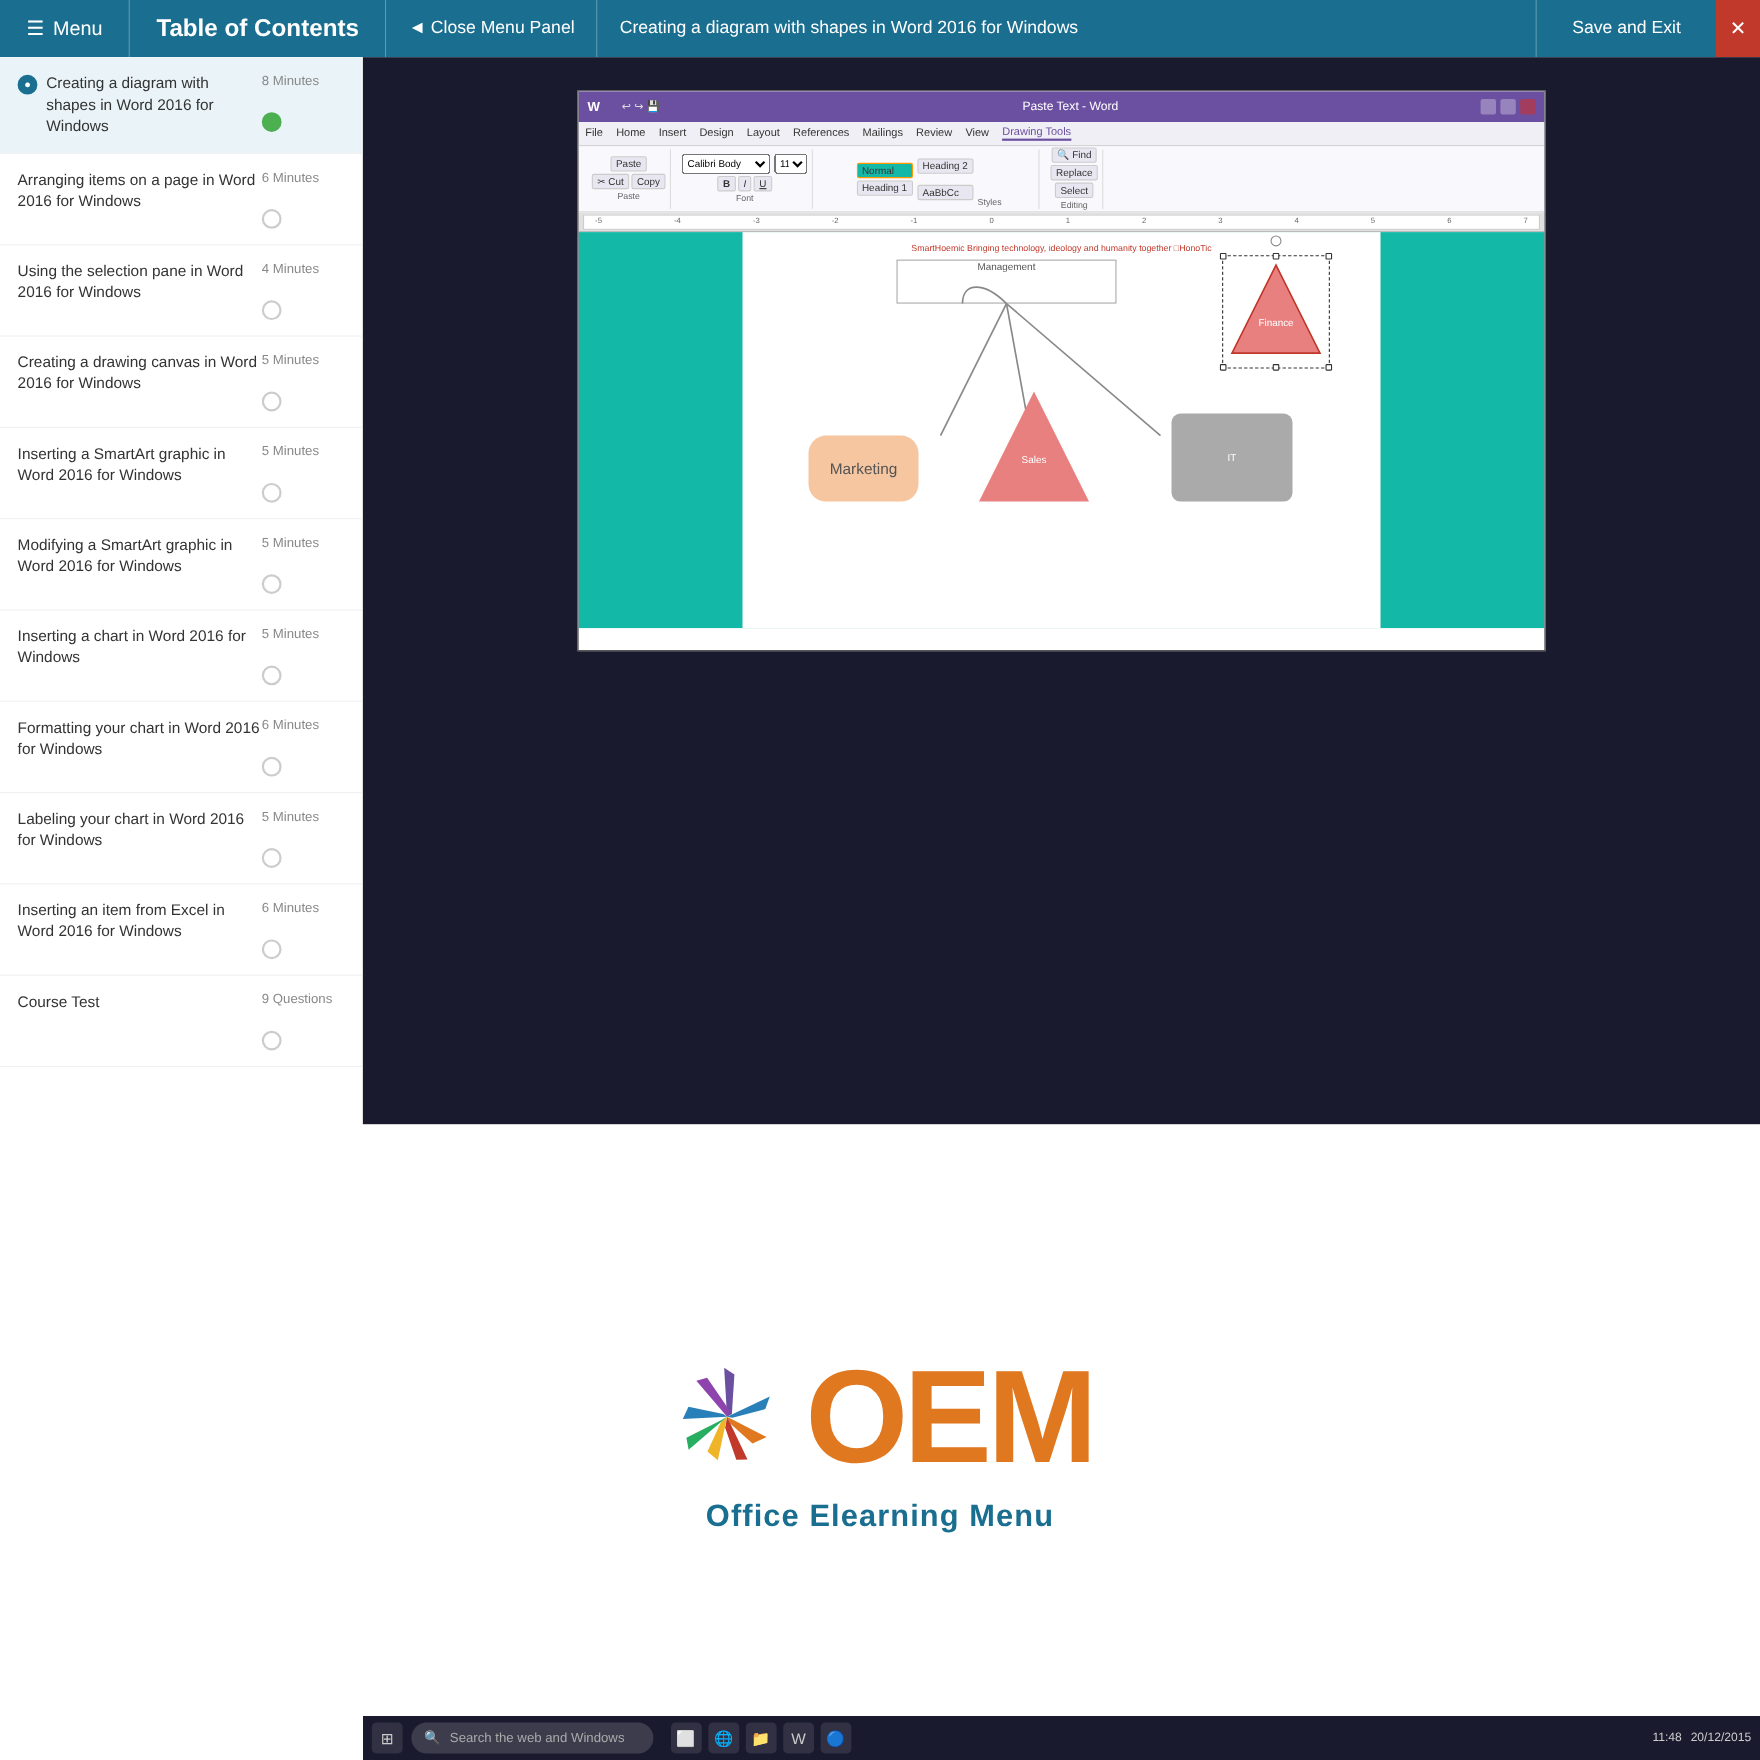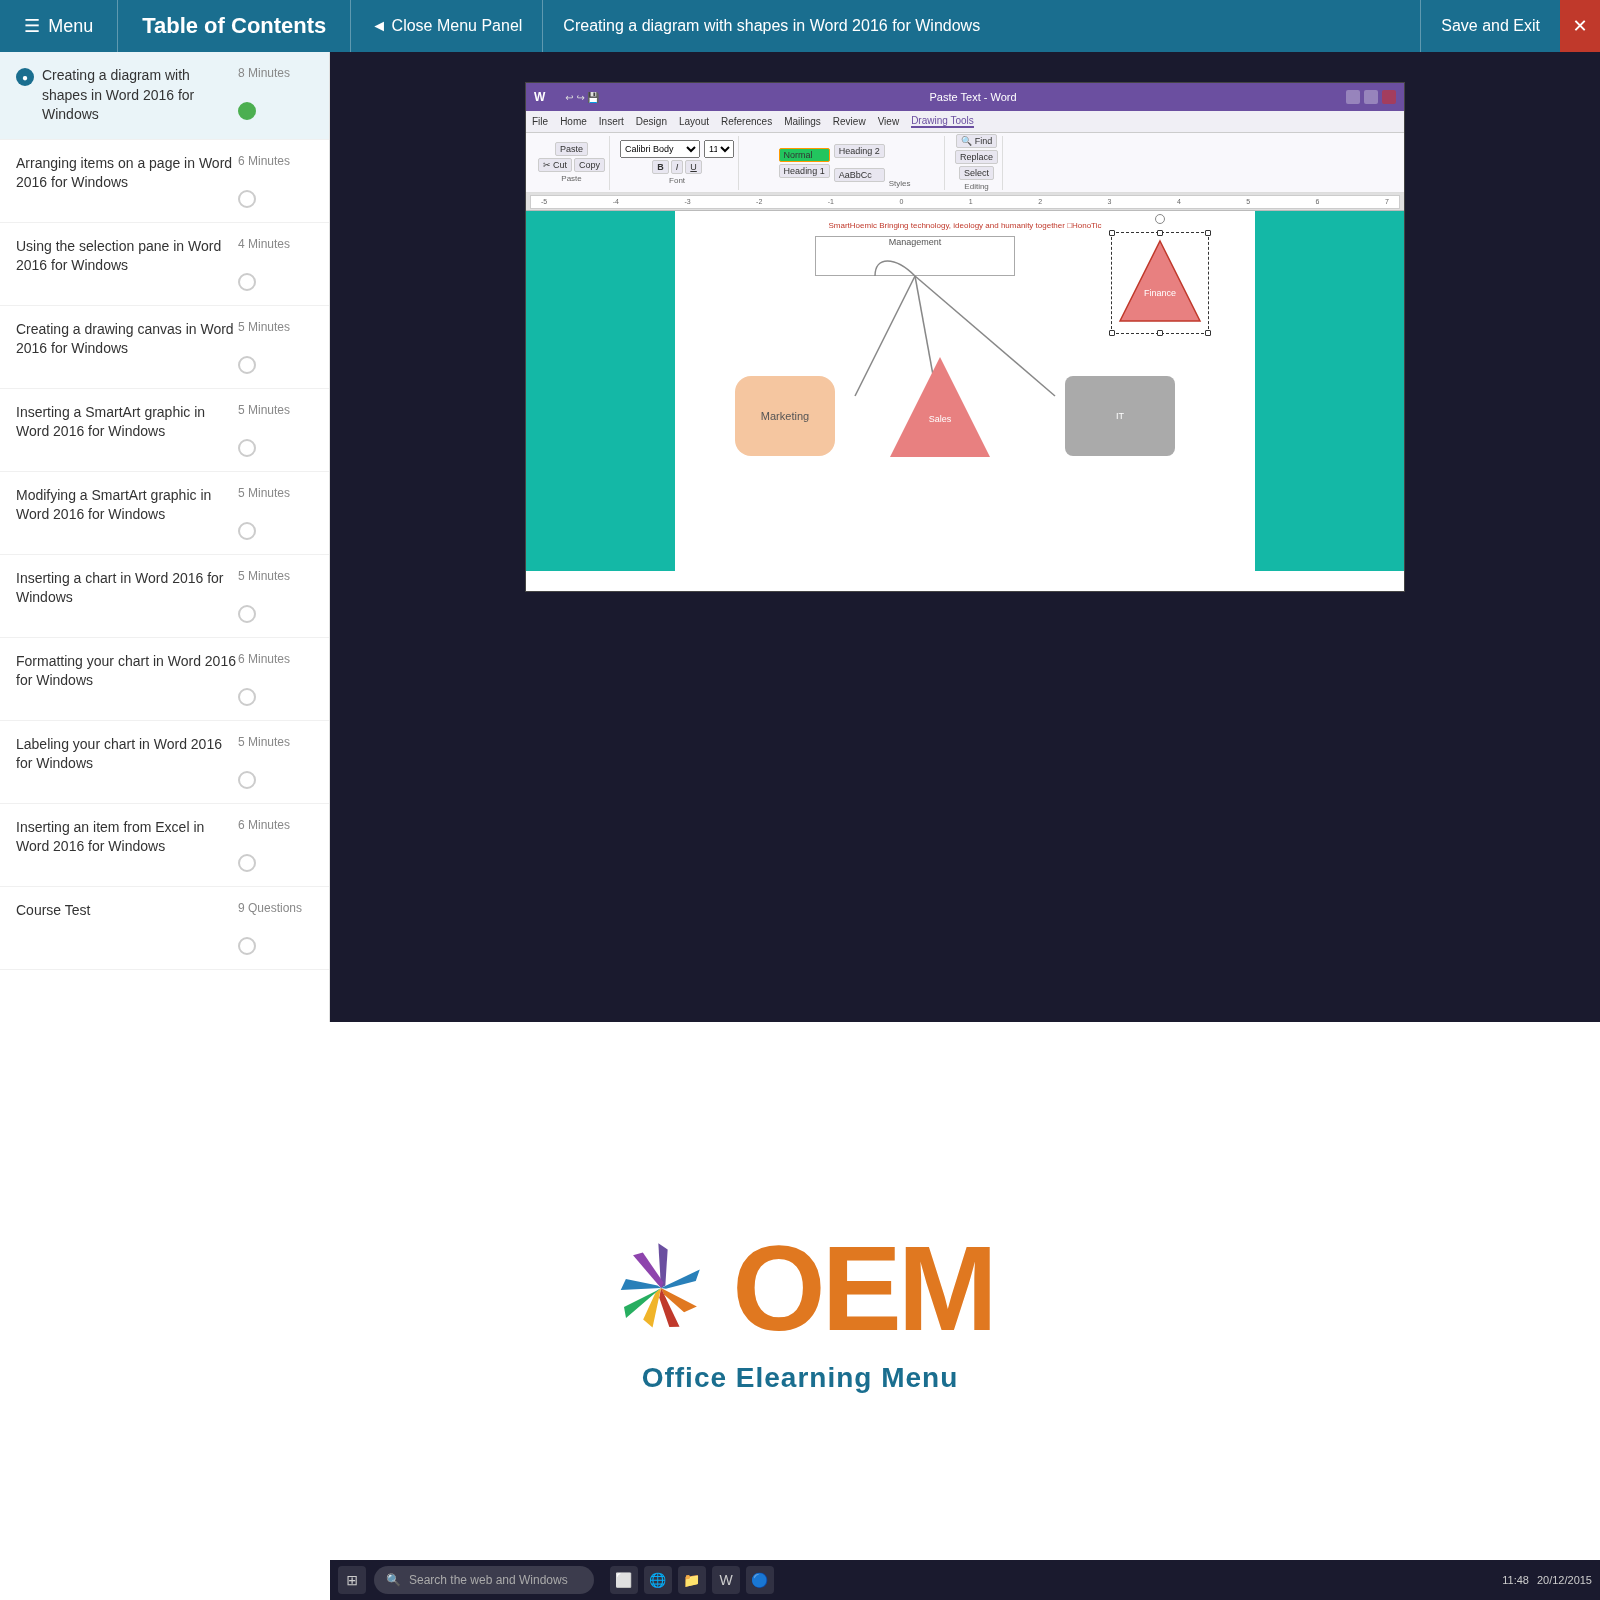--- a/index.html
+++ b/index.html
@@ -53,21 +53,21 @@
     }
     .top-bar .course-title {
       flex: 1;
       padding: 0 20px;
       color: #fff;
       font-size: 16px;
     }
     .top-bar .save-exit-btn {
       display: flex;
       align-items: center;
-      padding: 0 20px;
+      padding: 0 32px;
       color: #fff;
       font-size: 16px;
       gap: 8px;
       height: 100%;
       cursor: pointer;
       border-left: 1px solid rgba(255,255,255,0.3);
     }
     .top-bar .close-x {
       background: #c0392b;
       color: #fff;
@@ -285,27 +285,27 @@
       font-size: 9px;
       color: #555;
       background: #fff;
     }
     
     .marketing-shape {
       position: absolute;
       bottom: 20px;
       left: 40px;
       width: 100px;
-      height: 80px;
+      height: 60px;
       background: #f5c6a0;
       border-radius: 16px;
       display: flex;
       align-items: center;
       justify-content: center;
-      font-size: 11px;
+      font-size: 14px;
       color: #555;
     }
     
     .it-box {
       position: absolute;
       bottom: 20px;
       right: 60px;
       width: 110px;
       height: 80px;
       background: #aaa;
@@ -606,21 +606,21 @@
           </div>
           <div style="display:flex;gap:2px;">
             <div class="toolbar-btn" style="font-weight:bold;">B</div>
             <div class="toolbar-btn" style="font-style:italic;">I</div>
             <div class="toolbar-btn" style="text-decoration:underline;">U</div>
           </div>
           <div style="font-size:8px;color:#666;">Font</div>
         </div>
         <div class="toolbar-group" style="flex-direction:row;gap:4px;width:200px;">
           <div style="display:flex;flex-direction:column;gap:2px;">
-            <div class="toolbar-btn" style="background:#22c55e;border:1px solid #f90;">Normal</div>
+            <div class="toolbar-btn" style="background:#14b8a6;border:1px solid #f90;">Normal</div>
             <div class="toolbar-btn">Heading 1</div>
           </div>
           <div style="display:flex;flex-direction:column;gap:10px;">
             <div class="toolbar-btn">Heading 2</div>
             <div class="toolbar-btn">AaBbCc</div>
           </div>
           <div style="font-size:8px;color:#666;align-self:flex-end;">Styles</div>
         </div>
         <div class="toolbar-group">
           <div class="toolbar-btn">🔍 Find</div>

